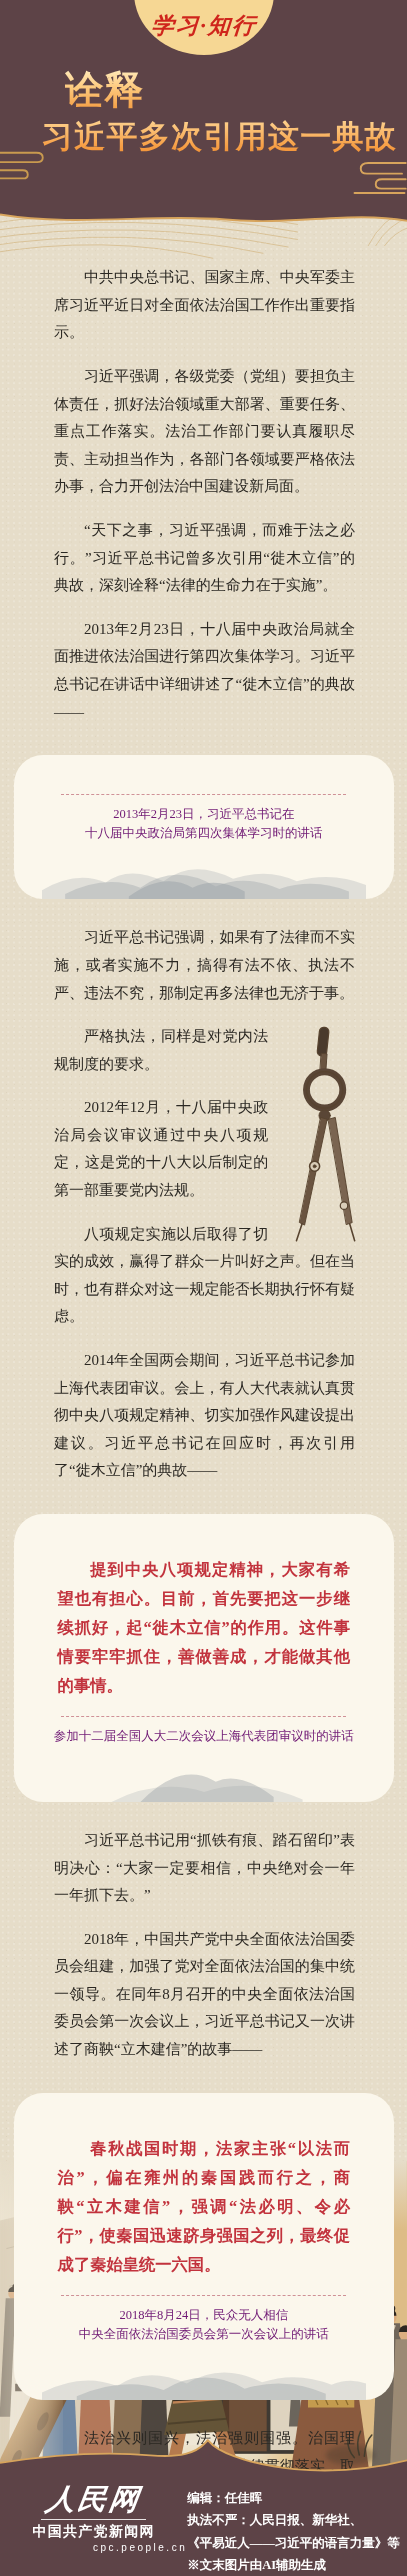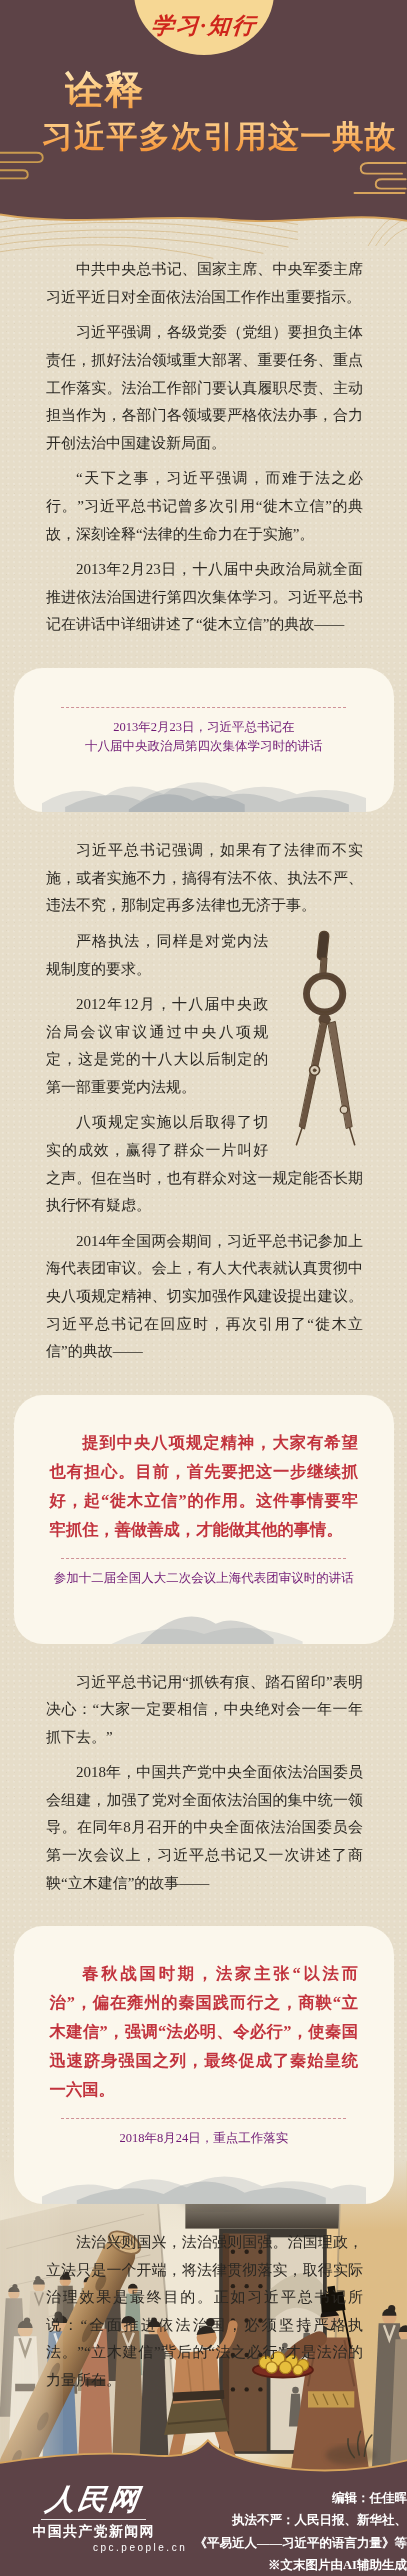--- a/index.html
+++ b/index.html
@@ -39,21 +39,21 @@
     -webkit-background-clip:text;background-clip:text;color:transparent;margin-left:32px;
   }
   .cloud-deco{position:absolute;z-index:4;}
   .arc-deco{position:absolute;top:198px;left:0;z-index:1;}
   .arc-deco-r{position:absolute;top:202px;right:0;z-index:1;}
   
   .article{
     position:absolute;top:232px;left:0;width:407px;padding:16.3px 36px 0 38px;box-sizing:border-box;z-index:2;
     color:#2b2823;font-size:15px;line-height:27.6px;text-align:justify;
   }
-  .article p{margin:8px;text-indent:2em;}
+  .article p{margin:16px;text-indent:2em;}
   .compass-float{
     float:right;width:94px;height:216px;margin:2.5px 0 3.8px 8.8px;
     shape-outside:inset(0);
   }
   
   .quote-card{
     clear:both;position:relative;margin:29px -22.5px 25px -24px;
     background:#fbf7ec;border-radius:29px;overflow:hidden;
     padding:25px 27.6px 0 27.6px;box-sizing:border-box;
   }
@@ -74,21 +74,21 @@
     color:#fff;
   }
   .footer-left{width:46%;text-align:center;padding-top:1.3px;}
   .logo-script{
     font-size:29px;font-weight:bold;font-style:italic;transform:skew(-8deg);
     letter-spacing:2.5px;line-height:1.1;
   }
   .logo-rule{width:105px;height:1.3px;background:rgba(255,255,255,.85);margin:2.5px auto 3.1px auto;}
   .site-name{font-size:14px;font-weight:bold;letter-spacing:1.3px;font-family:"Liberation Sans",sans-serif;}
   .site-url{font-size:10px;letter-spacing:2.5px;font-family:"Liberation Sans",sans-serif;margin-top:1.3px;text-align:right;}
-  .footer-right{width:54%;text-align:right;padding-top:3.8px;}
+  .footer-right{width:54%;text-align:left;padding-top:3.8px;}
   .credit-line{font-size:12.5px;line-height:22.5px;font-weight:bold;}
 </style>
 </head>
 <body>
 
 <div class="page">
 
   <div class="header">
     <div class="badge-circle">
       <div class="badge-text">学习·知行</div>
@@ -195,21 +195,22 @@
       </svg>
     </div>
 
     <p>习近平总书记用“抓铁有痕、踏石留印”表明决心：“大家一定要相信，中央绝对会一年一年抓下去。”</p>
     <p>2018年，中国共产党中央全面依法治国委员会组建，加强了党对全面依法治国的集中统一领导。在同年8月召开的中央全面依法治国委员会第一次会议上，习近平总书记又一次讲述了商鞅“立木建信”的故事——</p>
 
     <div class="quote-card">
       <p class="quote-text">春秋战国时期，法家主张“以法而治”，偏在雍州的秦国践而行之，商鞅“立木建信”，强调“法必明、令必行”，使秦国迅速跻身强国之列，最终促成了秦始皇统一六国。</p>
       <div class="q-divider"></div>
       <div class="q-attr">
-        <div>2018年8月24日，重点工作落实</div>
+        <div>2018年8月24日，民众无人相信</div>
+        <div>中央全面依法治国委员会第一次会议上的讲话</div>
       </div>
       <svg class="q-mountain" viewBox="0 0 560 84" preserveAspectRatio="none">
         <g fill="#9aa2a8">
           <path opacity="0.28" d="M0,72 Q70,40 130,62 Q180,30 250,58 Q310,24 380,56 Q440,38 500,60 Q530,48 560,58 L560,84 L0,84 Z"></path>
           <path opacity="0.4" d="M60,78 Q140,46 210,68 Q280,30 350,66 Q420,46 490,74 L490,84 L60,84 Z"></path>
         </g>
       </svg>
     </div>
 
     <p>法治兴则国兴，法治强则国强。治国理政，立法只是一个开端，将法律贯彻落实，取得实际治理效果是最终目的。正如习近平总书记所说：“全面推进依法治国，必须坚持严格执法。”“立木建信”背后的“法之必行”才是法治的力量所在。</p>

